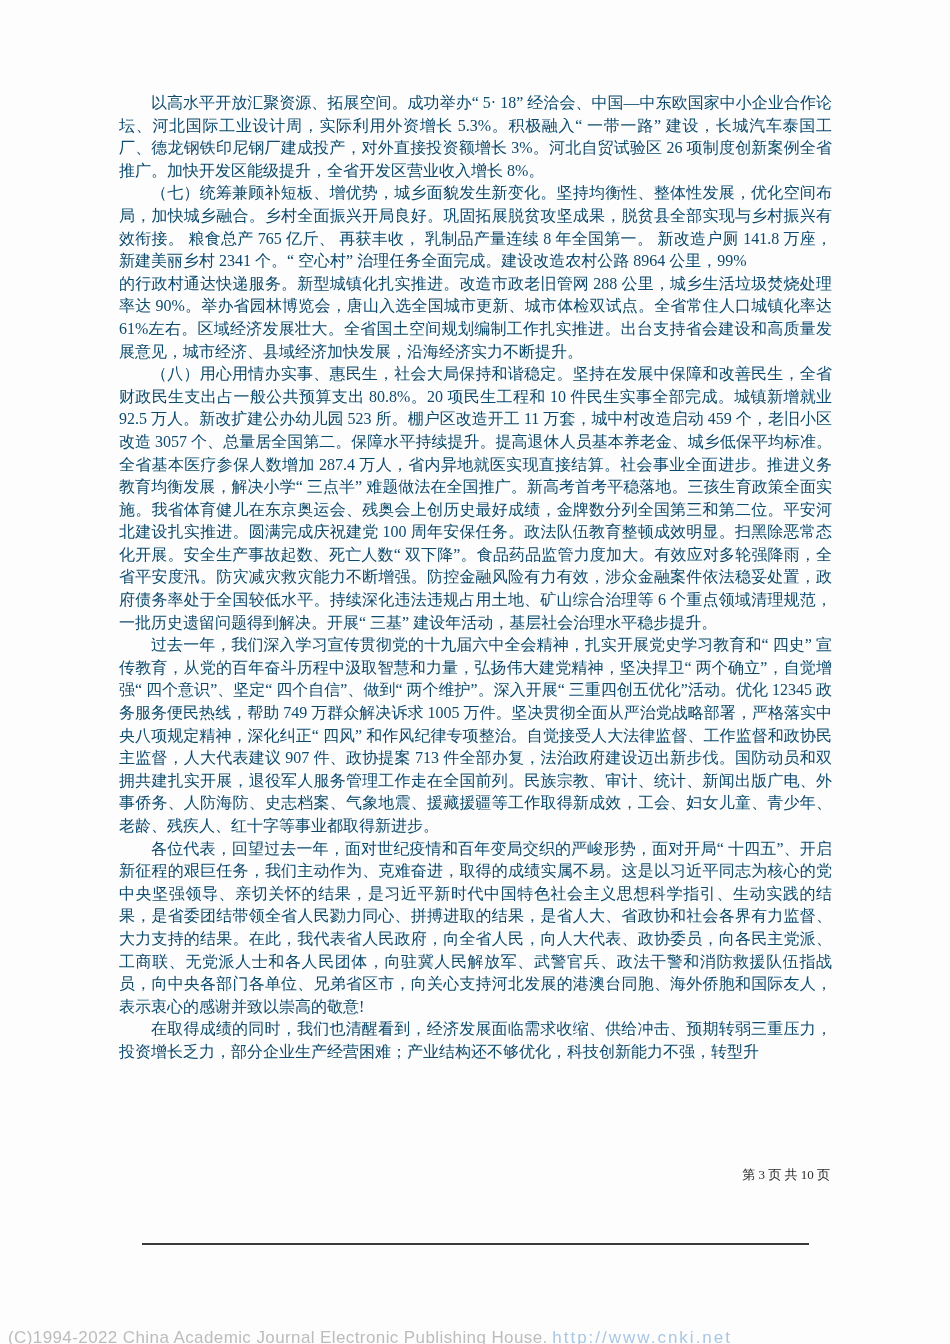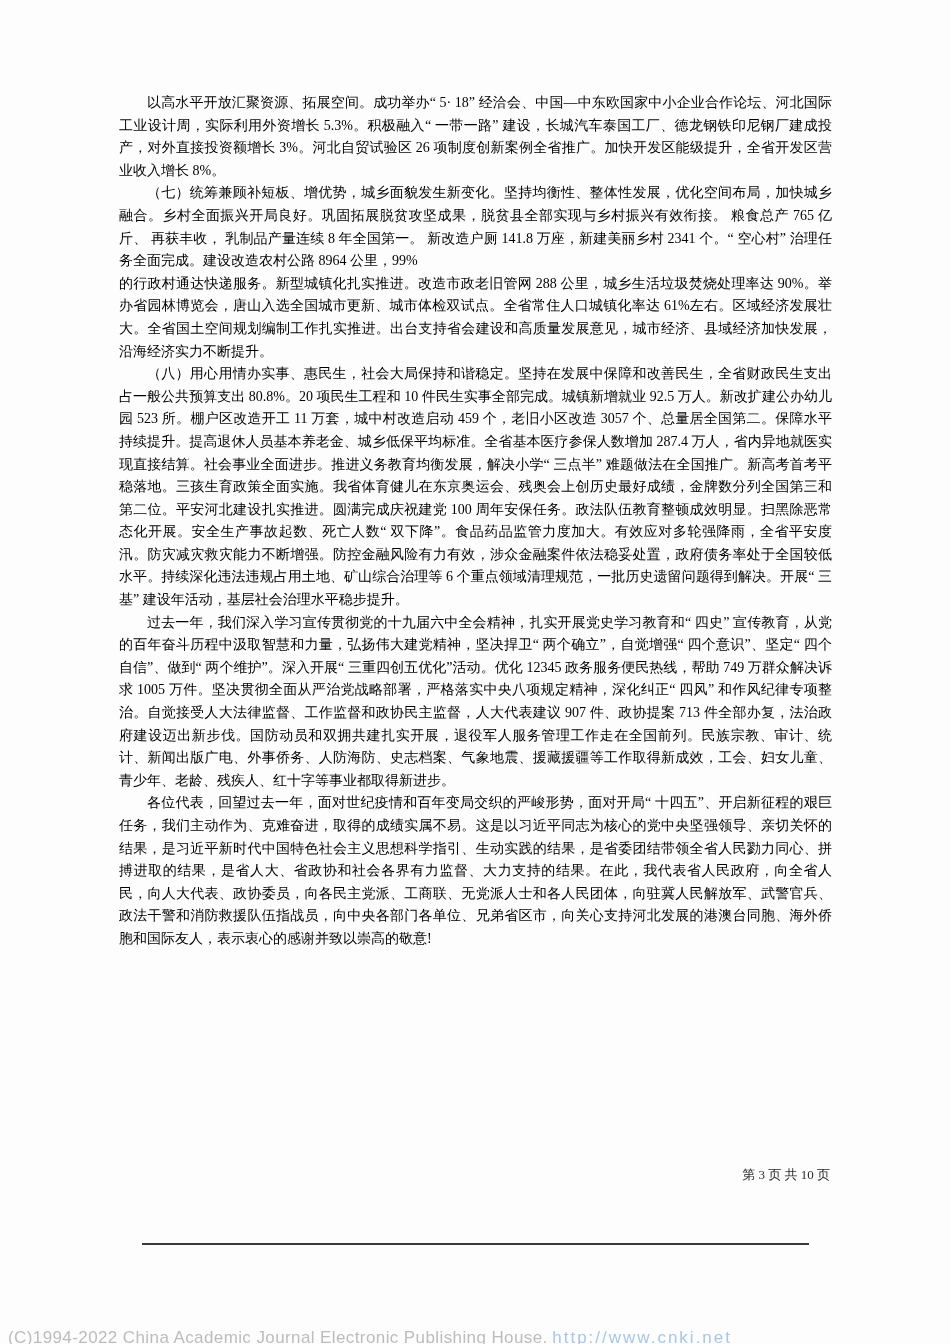--- a/index.html
+++ b/index.html
@@ -10,22 +10,22 @@
     background: #fdfdfd;
     position: relative;
     overflow: hidden;
     font-family: "Liberation Serif", "DejaVu Serif", serif;
   }
   .doc-content {
     position: absolute;
     left: 119px;
     top: 92px;
     width: 713px;
-    color: #000000;
-    font-size: 14px;
+    color: #0c4a6e;
+    font-size: 16px;
     line-height: 22.6px;
     text-align: justify;
     font-family: "Liberation Serif", "DejaVu Serif", serif;
   }
   .doc-content p {
     margin: 0;
     padding: 0;
     text-indent: 2em;
   }
   .doc-content p.no-indent {
@@ -72,20 +72,21 @@
 </head>
 <body>
 
 <div class="doc-content">
   <p>以高水平开放汇聚资源、拓展空间。成功举办“ 5· 18” 经洽会、中国—中东欧国家中小企业合作论坛、河北国际工业设计周，实际利用外资增长 5.3%。积极融入“ 一带一路” 建设，长城汽车泰国工厂、德龙钢铁印尼钢厂建成投产，对外直接投资额增长 3%。河北自贸试验区 26 项制度创新案例全省推广。加快开发区能级提升，全省开发区营业收入增长 8%。</p>
   <p>（七）统筹兼顾补短板、增优势，城乡面貌发生新变化。坚持均衡性、整体性发展，优化空间布局，加快城乡融合。乡村全面振兴开局良好。巩固拓展脱贫攻坚成果，脱贫县全部实现与乡村振兴有效衔接。 粮食总产 765 亿斤、 再获丰收， 乳制品产量连续 8 年全国第一。 新改造户厕 141.8 万座，新建美丽乡村 2341 个。“ 空心村” 治理任务全面完成。建设改造农村公路 8964 公里，99%</p>
   <p class="no-indent">的行政村通达快递服务。新型城镇化扎实推进。改造市政老旧管网 288 公里，城乡生活垃圾焚烧处理率达 90%。举办省园林博览会，唐山入选全国城市更新、城市体检双试点。全省常住人口城镇化率达 61%左右。区域经济发展壮大。全省国土空间规划编制工作扎实推进。出台支持省会建设和高质量发展意见，城市经济、县域经济加快发展，沿海经济实力不断提升。</p>
   <p>（八）用心用情办实事、惠民生，社会大局保持和谐稳定。坚持在发展中保障和改善民生，全省财政民生支出占一般公共预算支出 80.8%。20 项民生工程和 10 件民生实事全部完成。城镇新增就业 92.5 万人。新改扩建公办幼儿园 523 所。棚户区改造开工 11 万套，城中村改造启动 459 个，老旧小区改造 3057 个、总量居全国第二。保障水平持续提升。提高退休人员基本养老金、城乡低保平均标准。全省基本医疗参保人数增加 287.4 万人，省内异地就医实现直接结算。社会事业全面进步。推进义务教育均衡发展，解决小学“ 三点半” 难题做法在全国推广。新高考首考平稳落地。三孩生育政策全面实施。我省体育健儿在东京奥运会、残奥会上创历史最好成绩，金牌数分列全国第三和第二位。平安河北建设扎实推进。圆满完成庆祝建党 100 周年安保任务。政法队伍教育整顿成效明显。扫黑除恶常态化开展。安全生产事故起数、死亡人数“ 双下降”。食品药品监管力度加大。有效应对多轮强降雨，全省平安度汛。防灾减灾救灾能力不断增强。防控金融风险有力有效，涉众金融案件依法稳妥处置，政府债务率处于全国较低水平。持续深化违法违规占用土地、矿山综合治理等 6 个重点领域清理规范，一批历史遗留问题得到解决。开展“ 三基” 建设年活动，基层社会治理水平稳步提升。</p>
   <p>过去一年，我们深入学习宣传贯彻党的十九届六中全会精神，扎实开展党史学习教育和“ 四史” 宣传教育，从党的百年奋斗历程中汲取智慧和力量，弘扬伟大建党精神，坚决捍卫“ 两个确立”，自觉增强“ 四个意识”、坚定“ 四个自信”、做到“ 两个维护”。深入开展“ 三重四创五优化”活动。优化 12345 政务服务便民热线，帮助 749 万群众解决诉求 1005 万件。坚决贯彻全面从严治党战略部署，严格落实中央八项规定精神，深化纠正“ 四风” 和作风纪律专项整治。自觉接受人大法律监督、工作监督和政协民主监督，人大代表建议 907 件、政协提案 713 件全部办复，法治政府建设迈出新步伐。国防动员和双拥共建扎实开展，退役军人服务管理工作走在全国前列。民族宗教、审计、统计、新闻出版广电、外事侨务、人防海防、史志档案、气象地震、援藏援疆等工作取得新成效，工会、妇女儿童、青少年、老龄、残疾人、红十字等事业都取得新进步。</p>
   <p>各位代表，回望过去一年，面对世纪疫情和百年变局交织的严峻形势，面对开局“ 十四五”、开启新征程的艰巨任务，我们主动作为、克难奋进，取得的成绩实属不易。这是以习近平同志为核心的党中央坚强领导、亲切关怀的结果，是习近平新时代中国特色社会主义思想科学指引、生动实践的结果，是省委团结带领全省人民勠力同心、拼搏进取的结果，是省人大、省政协和社会各界有力监督、大力支持的结果。在此，我代表省人民政府，向全省人民，向人大代表、政协委员，向各民主党派、工商联、无党派人士和各人民团体，向驻冀人民解放军、武警官兵、政法干警和消防救援队伍指战员，向中央各部门各单位、兄弟省区市，向关心支持河北发展的港澳台同胞、海外侨胞和国际友人，表示衷心的感谢并致以崇高的敬意!</p>
+  <p>在取得成绩的同时，我们也清醒看到，经济发展面临需求收缩、供给冲击、预期转弱三重压力，投资增长乏力，部分企业生产经营困难；产业结构还不够优化，科技创新能力不强，转型升</p>
 </div>
 
 <div class="page-number">第 3 页 共 10 页</div>
 
 <div class="footer-divider"></div>
 
 <div class="watermark-footer">
   <span>(C)1994-2022 China Academic Journal Electronic Publishing House. All rights reserved.</span>
   <a class="cnki-url">http://www.cnki.net</a>
 </div>

